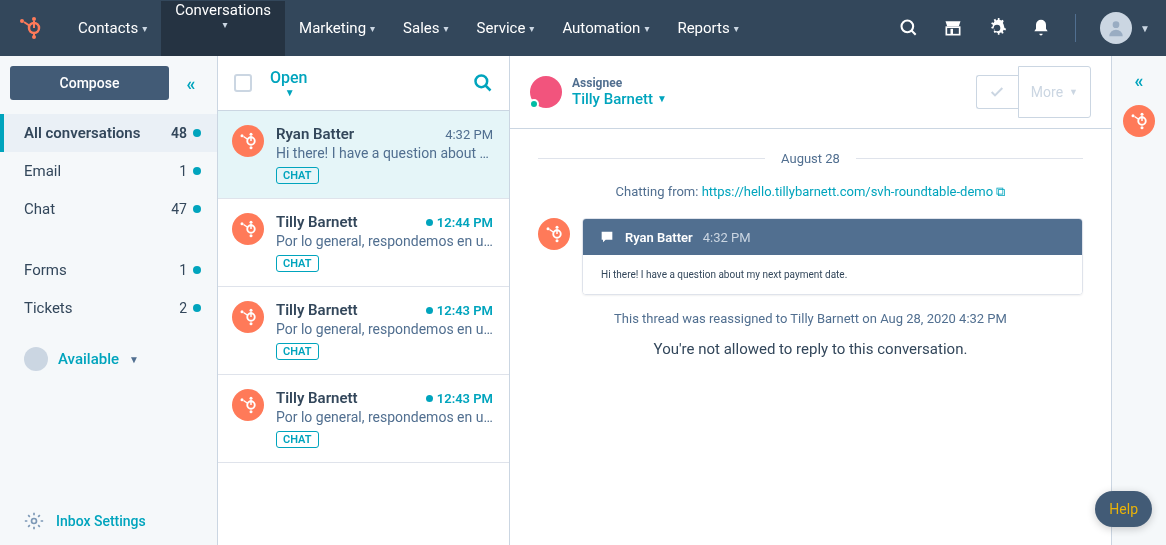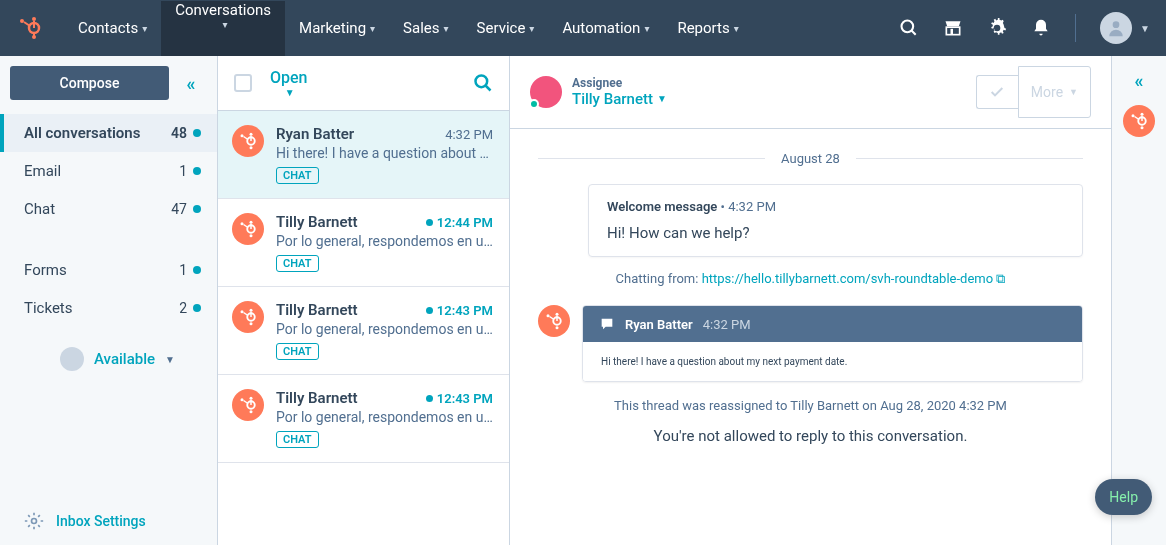--- a/index.html
+++ b/index.html
@@ -30,21 +30,21 @@
 .collapse-btn { width:28px; height:28px; display:flex; align-items:center; justify-content:center; cursor:pointer; color:#00a4bd; font-size:18px; font-weight:bold; }
 
 .side-list { padding:4px 0 10px 0; }
 .side-item { display:flex; align-items:center; padding:10px 16px 10px 24px; font-size:15px; color:#33475b; cursor:pointer; position:relative; }
 .side-item.active { background:#eaf0f6; font-weight:600; }
 .side-item.active::before { content:""; position:absolute; left:0; top:0; bottom:0; width:4px; background:#00a4bd; }
 .side-count { margin-left:auto; display:flex; align-items:center; gap:6px; font-size:14px; color:#33475b; }
 .dot { width:8px; height:8px; border-radius:50%; background:#00a4bd; }
 .side-divider { height:1px; background:transparent; margin:6px 0; }
 
-.avail-row { padding:10px 16px 10px 24px; display:flex; align-items:center; gap:10px; color:#00a4bd; font-size:15px; font-weight:500; cursor:pointer;margin-left:36px; }
+.avail-row { padding:10px 16px 10px 24px; display:flex; align-items:center; gap:10px; color:#00a4bd; font-size:15px; font-weight:500; cursor:pointer; }
 .avail-row .avatar-sm { width:24px; height:24px; border-radius:50%; background:#cbd6e2; }
 
 .inbox-settings { margin-top:auto; padding:14px 16px 14px 24px; display:flex; align-items:center; gap:12px; color:#00a4bd; font-size:14px; font-weight:500; cursor:pointer; border-top:1px solid transparent; }
 
 
 .conv-col { width:292px; background:#fff; border-right:1px solid #cbd6e2; display:flex; flex-direction:column; }
 .conv-head { display:flex; align-items:center; padding:12px 16px; border-bottom:1px solid #cbd6e2; }
 .checkbox { width:18px; height:18px; border:2px solid #cbd6e2; border-radius:3px; margin-right:18px; cursor:pointer; }
 .open-filter { color:#00a4bd; font-size:16px; font-weight:500; display:flex; align-items:center; cursor:pointer;flex-direction:column; }
 .search-btn { margin-left:auto; color:#00a4bd; cursor:pointer; }
@@ -101,21 +101,21 @@
 
 .reassign-line { font-size:13px; color:#516f90; text-align:center; margin:16px 0 10px 0; }
 .not-allowed { font-size:15px; color:#33475b; text-align:center; margin-top:14px; }
 
 
 .right-rail { width:54px; background:#f5f8fa; display:flex; flex-direction:column; align-items:center; padding-top:14px; gap:14px; }
 .rail-collapse { color:#00a4bd; font-size:18px; cursor:pointer; font-weight:bold; }
 .rail-logo { width:32px; height:32px; border-radius:50%; background:#ff7a59; display:flex; align-items:center; justify-content:center; }
 
 
-.help-bubble { position:absolute; right:14px; bottom:30px; background:#425b76; color:#86efac; padding:10px 14px; border-radius:20px; font-size:14px; cursor:pointer; box-shadow:0 2px 8px rgba(0,0,0,0.2); }
+.help-bubble { position:absolute; right:14px; bottom:18px; background:#425b76; color:#eab308; padding:10px 14px; border-radius:20px; font-size:14px; cursor:pointer; box-shadow:0 2px 8px rgba(0,0,0,0.2); }
 
 svg { display:block; }
 </style>
 </head>
 <body>
 
 <div class="topnav">
   <div class="logo">
     <svg width="24" height="24" viewBox="0 0 24 24">
         <circle cx="16" cy="12" r="5" fill="none" stroke="#ff7a59" stroke-width="2.5"></circle>
@@ -365,28 +365,20 @@
       </div>
     </div>
 
     <div class="detail-body">
       <div class="date-divider">
         <div class="line"></div>
         <div class="date-text">August 28</div>
         <div class="line"></div>
       </div>
 
-      <div class="welcome-card">
-        <div class="welcome-head">
-          <b>Welcome message</b>
-          <span> • </span>
-          <span>4:32 PM</span>
-        </div>
-        <div class="welcome-body">Hi! How can we help?</div>
-      </div>
 
       <div class="meta-line">
         <span>Chatting from: </span><a href="#">https://hello.tillybarnett.com/svh-roundtable-demo</a><span class="ext-icon">⧉</span>
       </div>
 
       <div class="msg-block">
         <div class="msg-avatar">
           <svg width="18" height="18" viewBox="0 0 24 24">
               <circle cx="16" cy="12" r="5" fill="none" stroke="#fff" stroke-width="2.5"></circle>
               <circle cx="16" cy="3" r="2" fill="#fff"></circle>

